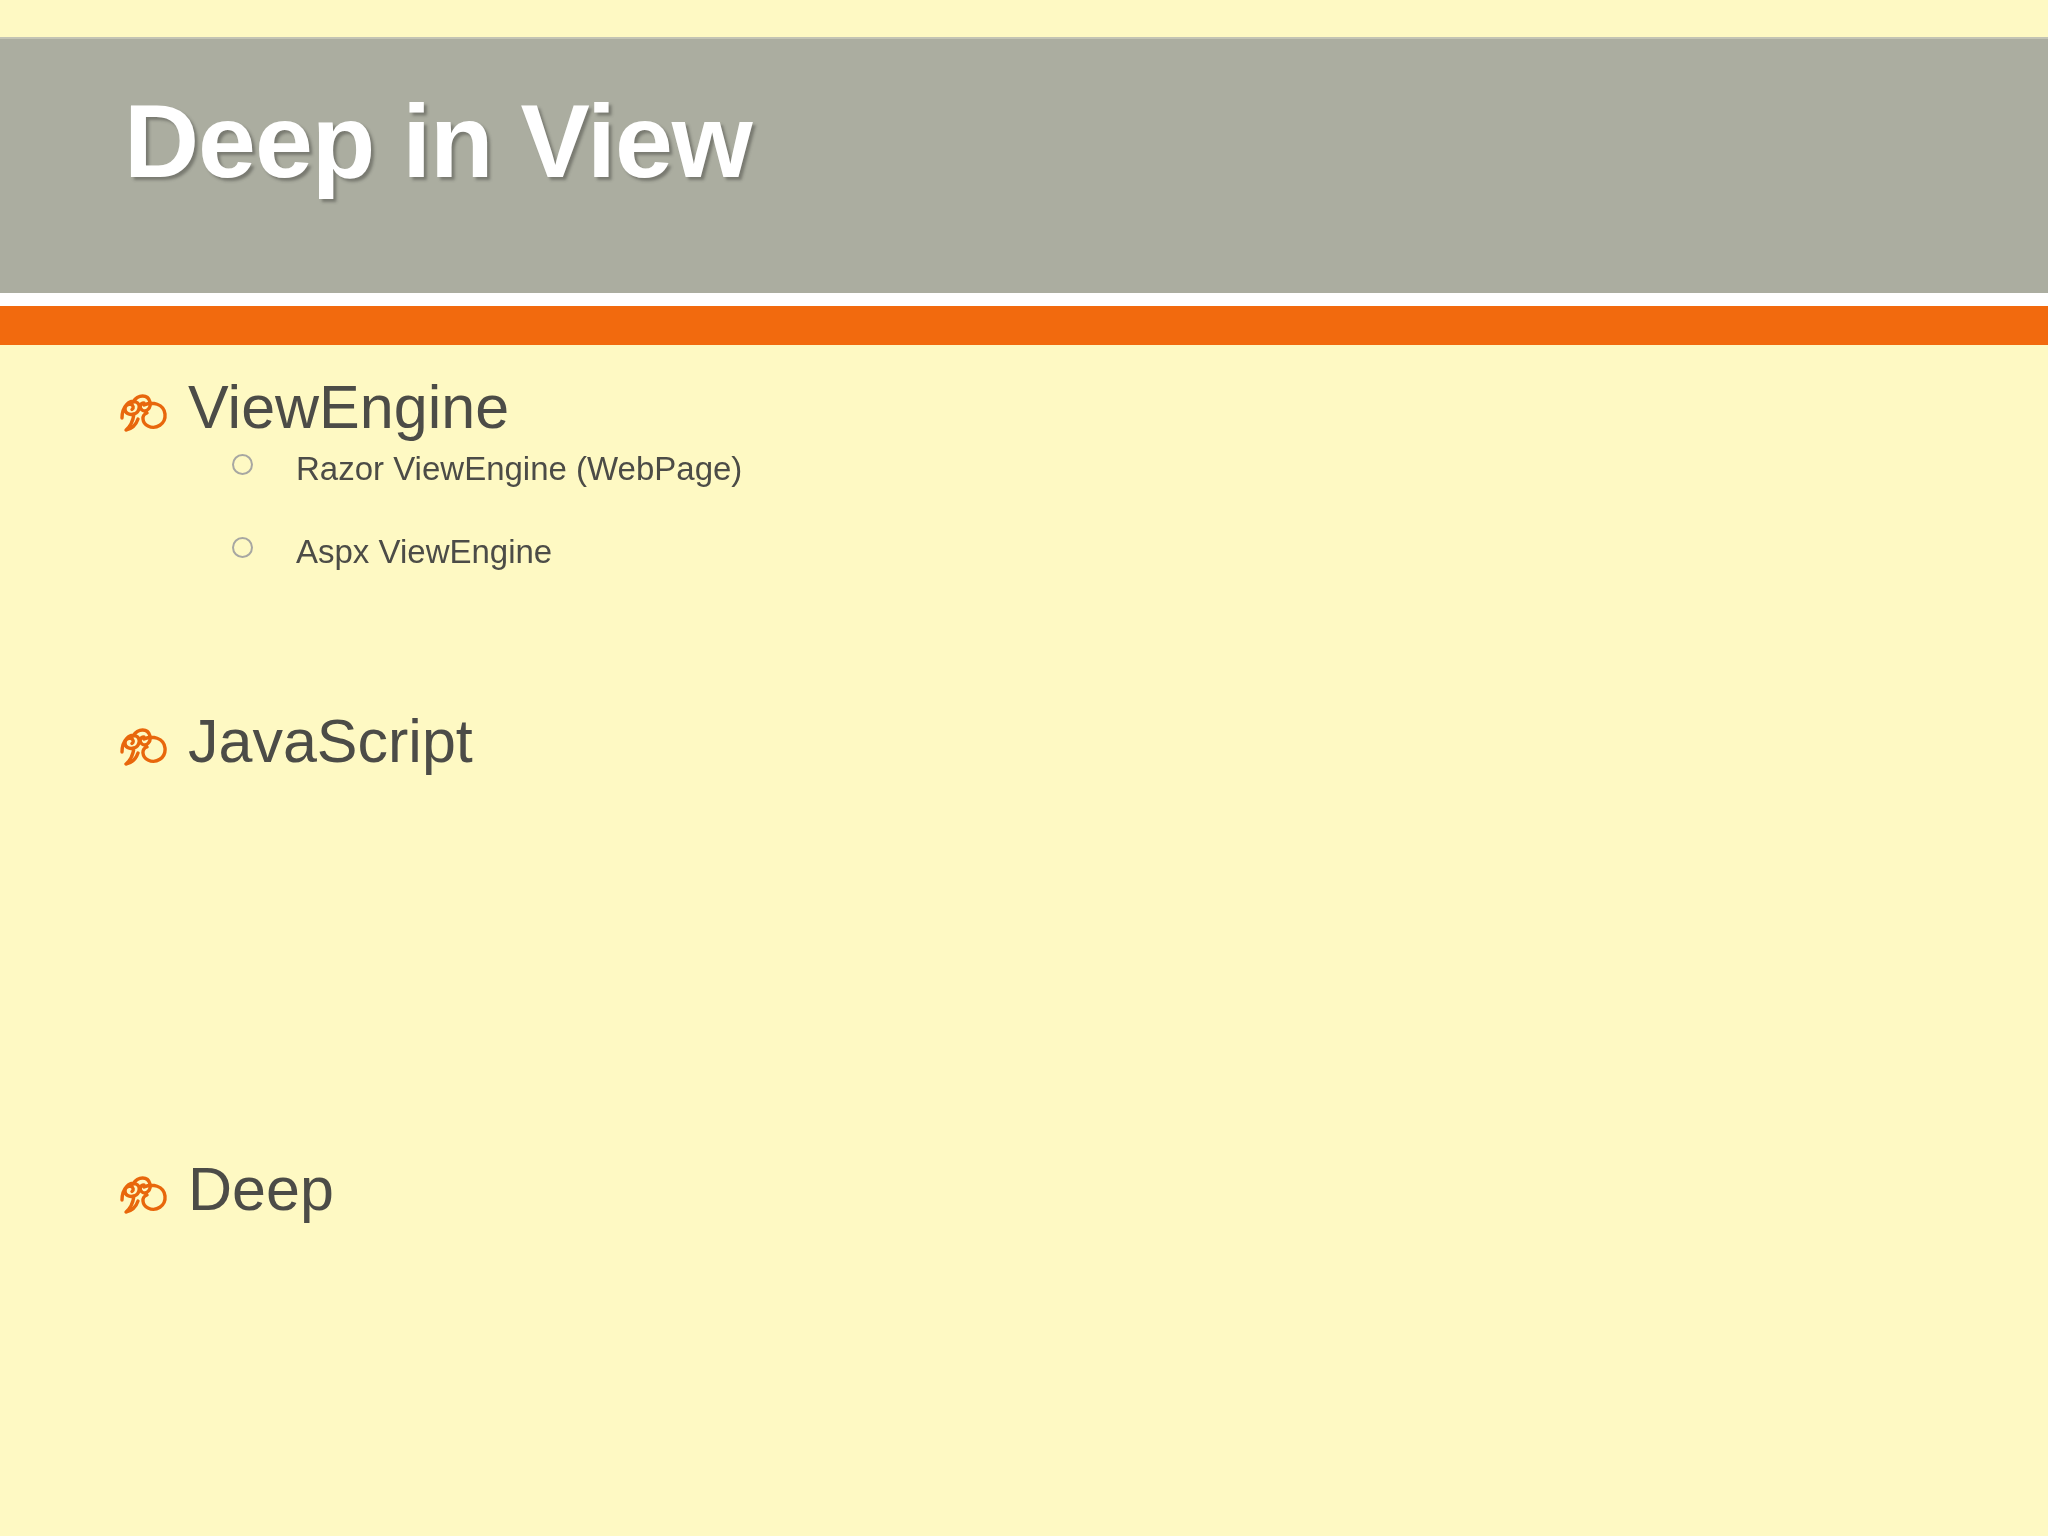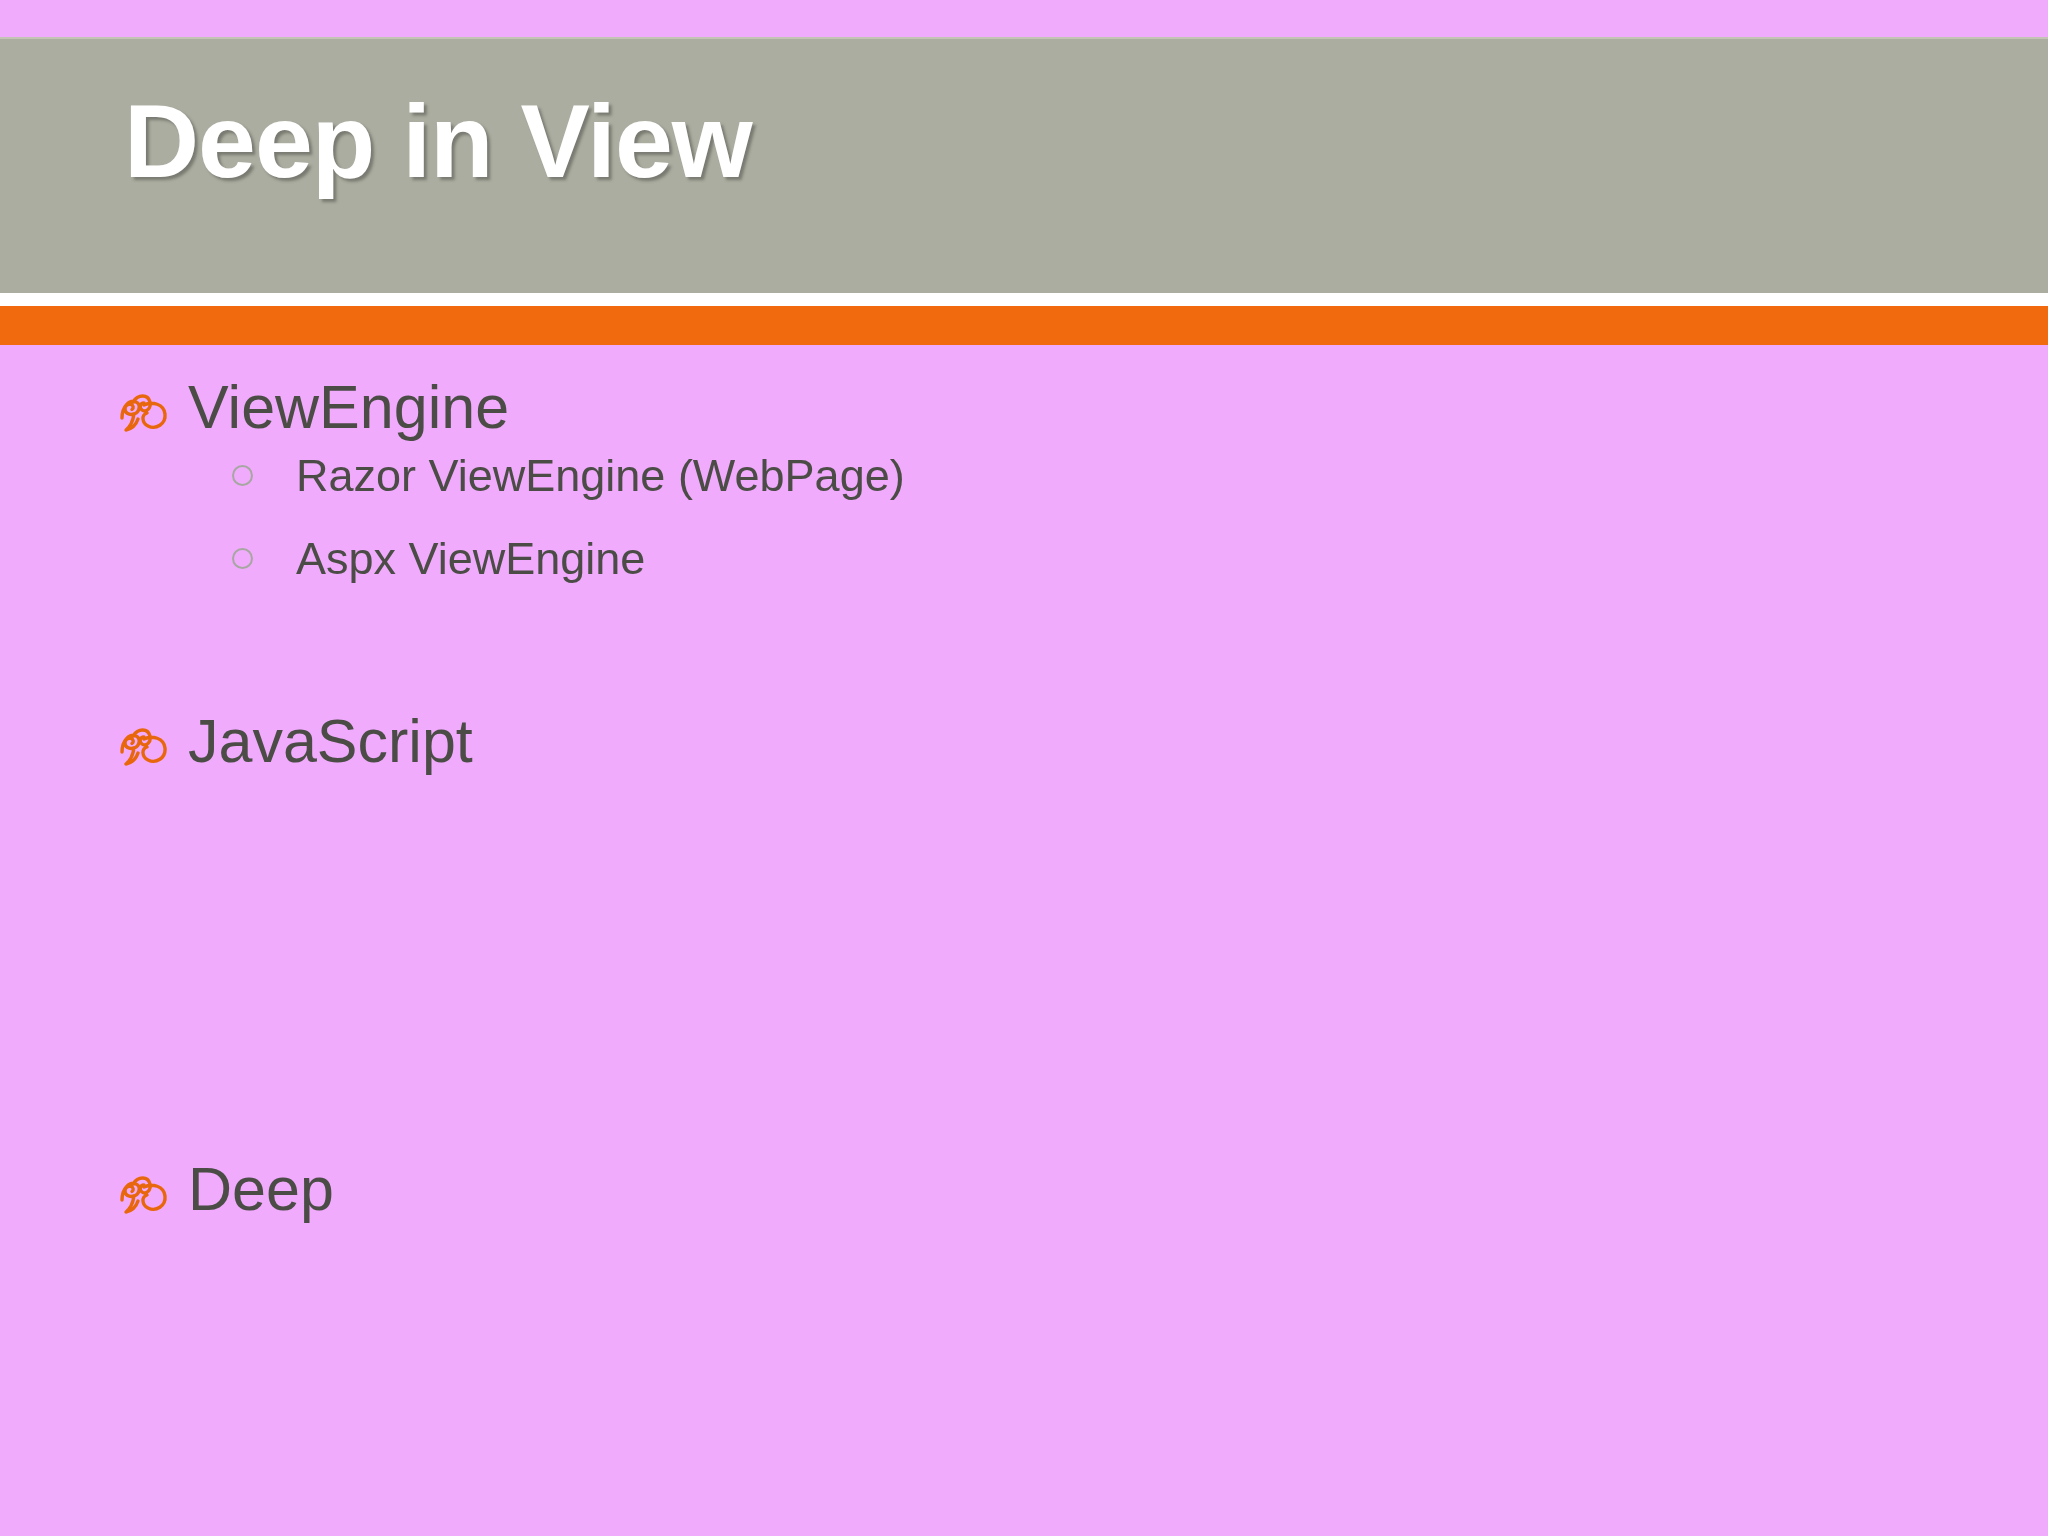--- a/index.html
+++ b/index.html
@@ -12,21 +12,21 @@
     height: 1536px;
     overflow: hidden;
     font-family: "Liberation Sans", sans-serif;
     -webkit-font-smoothing: antialiased;
   }
 
   .slide {
     position: relative;
     width: 2048px;
     height: 1536px;
-    background: #f0abfc;
+    background: #fef9c3;
   }
 
   
   .title-band {
     position: absolute;
     left: 0;
     top: 37px;
     width: 2048px;
     height: 256px;
     background: #abada0;
@@ -118,21 +118,21 @@
     position: absolute;
     left: 4px;
     top: -26px;
     width: 21px;
     height: 21px;
     border: 2px solid #a7a7a2;
     border-radius: 50%;
     box-sizing: border-box;
   }
   .lvl2 .text {
-    font-size: 45px;
+    font-size: 33px;
     color: #4c4c47;
     line-height: 1.05;
     text-align: center;
   }
 
   .sup {
     font-size: 0.58em;
     vertical-align: super;
     line-height: 0;
   }

